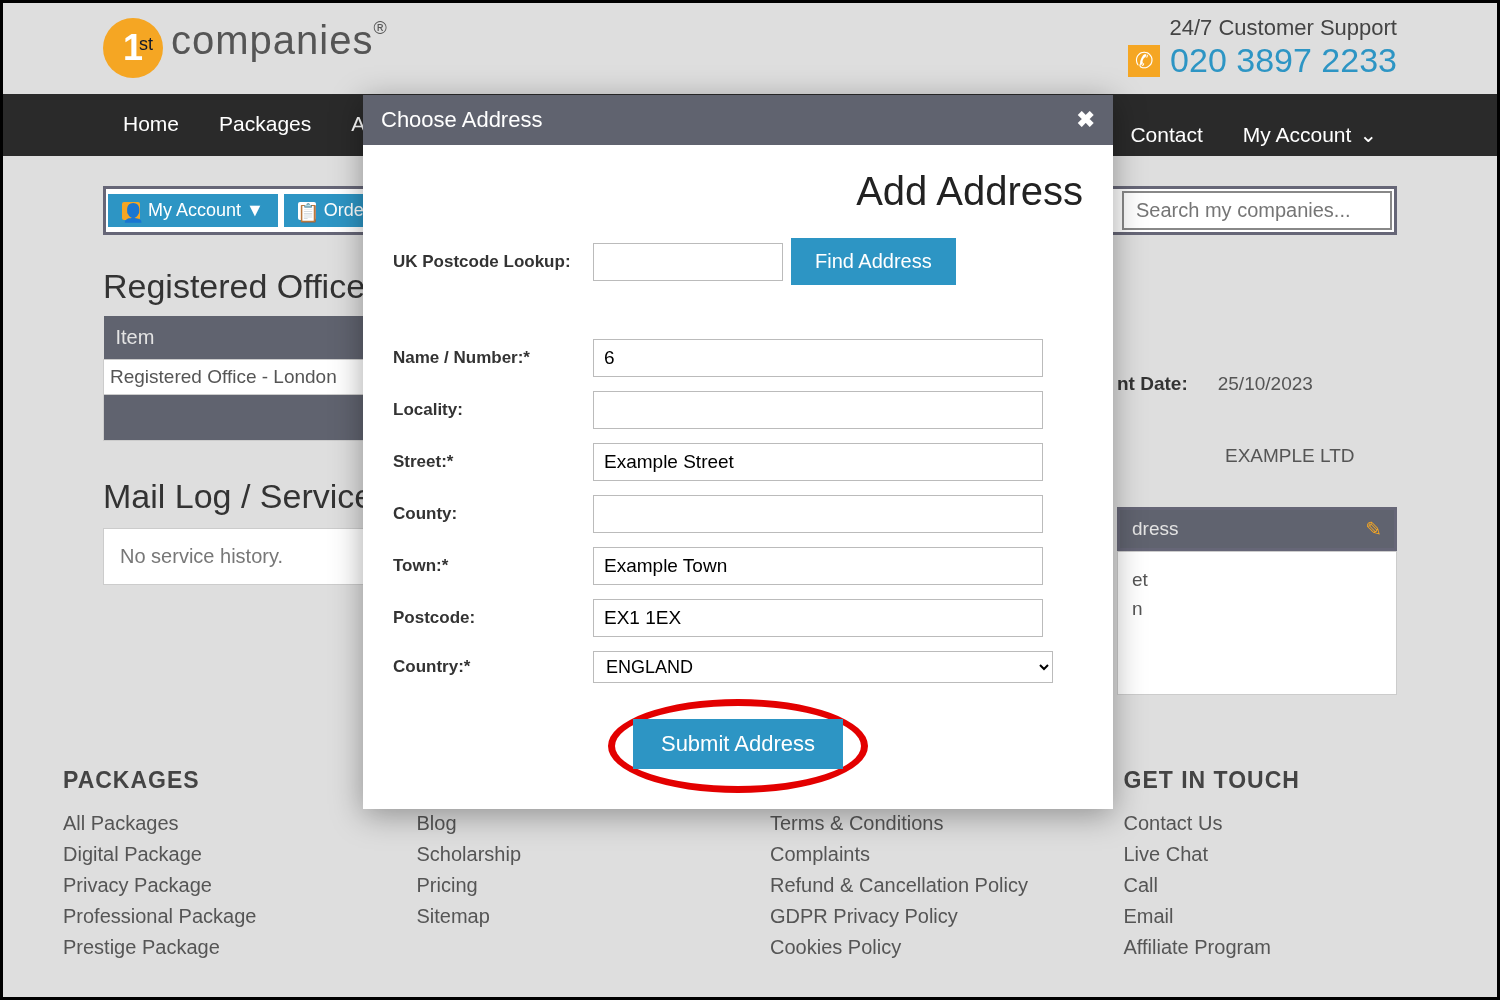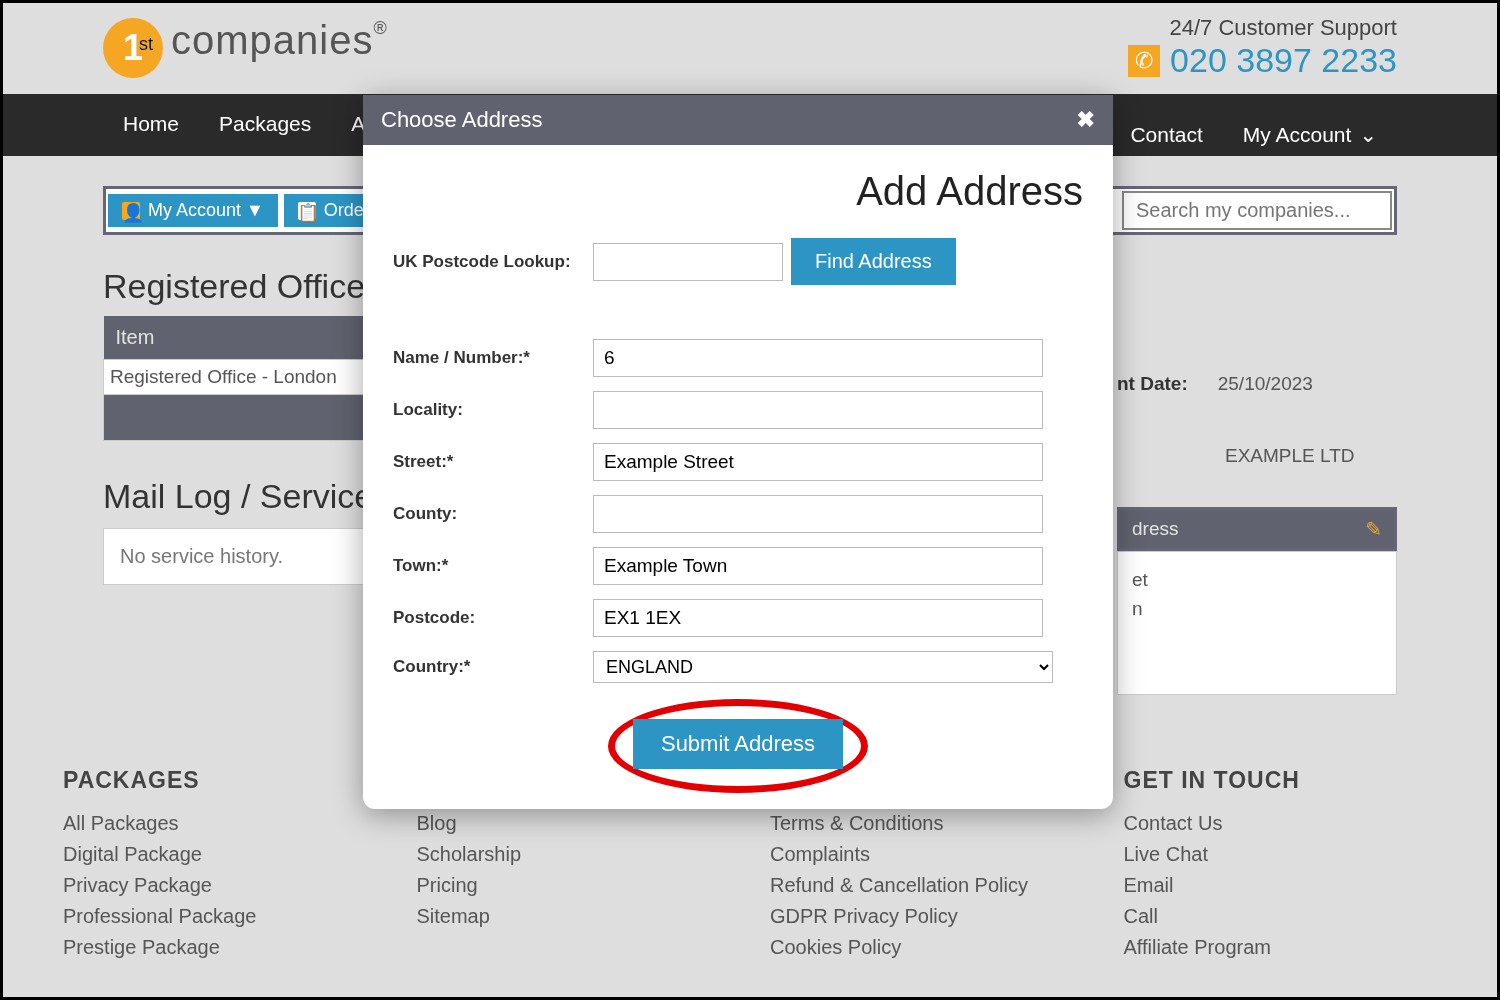--- a/index.html
+++ b/index.html
@@ -42,21 +42,21 @@
 
 .mail-title { font-size: 34px; font-weight: 400; color: #333; margin: 36px 0 12px 0; }
 .mail-box { background: #fff; border: 1px solid #ccc; padding: 16px; font-size: 20px; color: #777; }
 
 .footer { background: #dedede; padding: 30px 40px; display: flex; gap: 0; position: absolute; bottom: 0; width: 100%; }
 .footer-col { flex: 1; padding: 0 20px; }
 .footer-col h3 { font-size: 23px; color: #444; margin-bottom: 18px; letter-spacing: 1px; }
 .footer-col a { display: block; color: #555; font-size: 20px; text-decoration: none; margin-bottom: 8px; }
 
 
-.modal { position: absolute; top: 92px; left: 360px; width: 750px; background: #fff; box-shadow: 0 6px 30px rgba(0,0,0,0.35); z-index: 100; border-radius: 12px; }
+.modal { position: absolute; top: 92px; left: 360px; width: 750px; background: #fff; box-shadow: 0 6px 30px rgba(0,0,0,0.35); z-index: 100; }
 .modal-header { background: #60636f; color: #fff; padding: 12px 18px; font-size: 22px; display: flex; justify-content: space-between; }
 .modal-close { cursor: pointer; font-weight: bold; }
 .modal-body { padding: 24px 30px 40px 30px; }
 .modal-body h2 { font-size: 40px; font-weight: 400; color: #222; margin-bottom: 24px; text-align: right; }
 .form-row { display: flex; align-items: center; margin-bottom: 14px; }
 .form-row label { width: 200px; font-weight: bold; font-size: 17px; color: #333; }
 .form-row input[type=text] { flex: 1; border: 1px solid #bbb; padding: 7px 10px; font-size: 19px; max-width: 450px; }
 .form-row select { flex: 1; border: 1px solid #bbb; padding: 4px 8px; font-size: 18px; max-width: 460px; background: #fff; }
 .find-btn { background: #2d95c4; color: #fff; border: none; padding: 12px 24px; font-size: 20px; margin-left: 8px; cursor: pointer; }
 .spacer { height: 40px; }
@@ -175,22 +175,22 @@
     <a>Terms &amp; Conditions</a>
     <a>Complaints</a>
     <a>Refund &amp; Cancellation Policy</a>
     <a>GDPR Privacy Policy</a>
     <a>Cookies Policy</a>
   </div>
   <div class="footer-col">
     <h3>GET IN TOUCH</h3>
     <a>Contact Us</a>
     <a>Live Chat</a>
+    <a>Call</a>
     <a>Email</a>
-    <a>Call</a>
     <a>Affiliate Program</a>
   </div>
 </div>
 
 <div class="modal">
   <div class="modal-header">
     <span>Choose Address</span>
     <span class="modal-close">✖</span>
   </div>
   <div class="modal-body">

